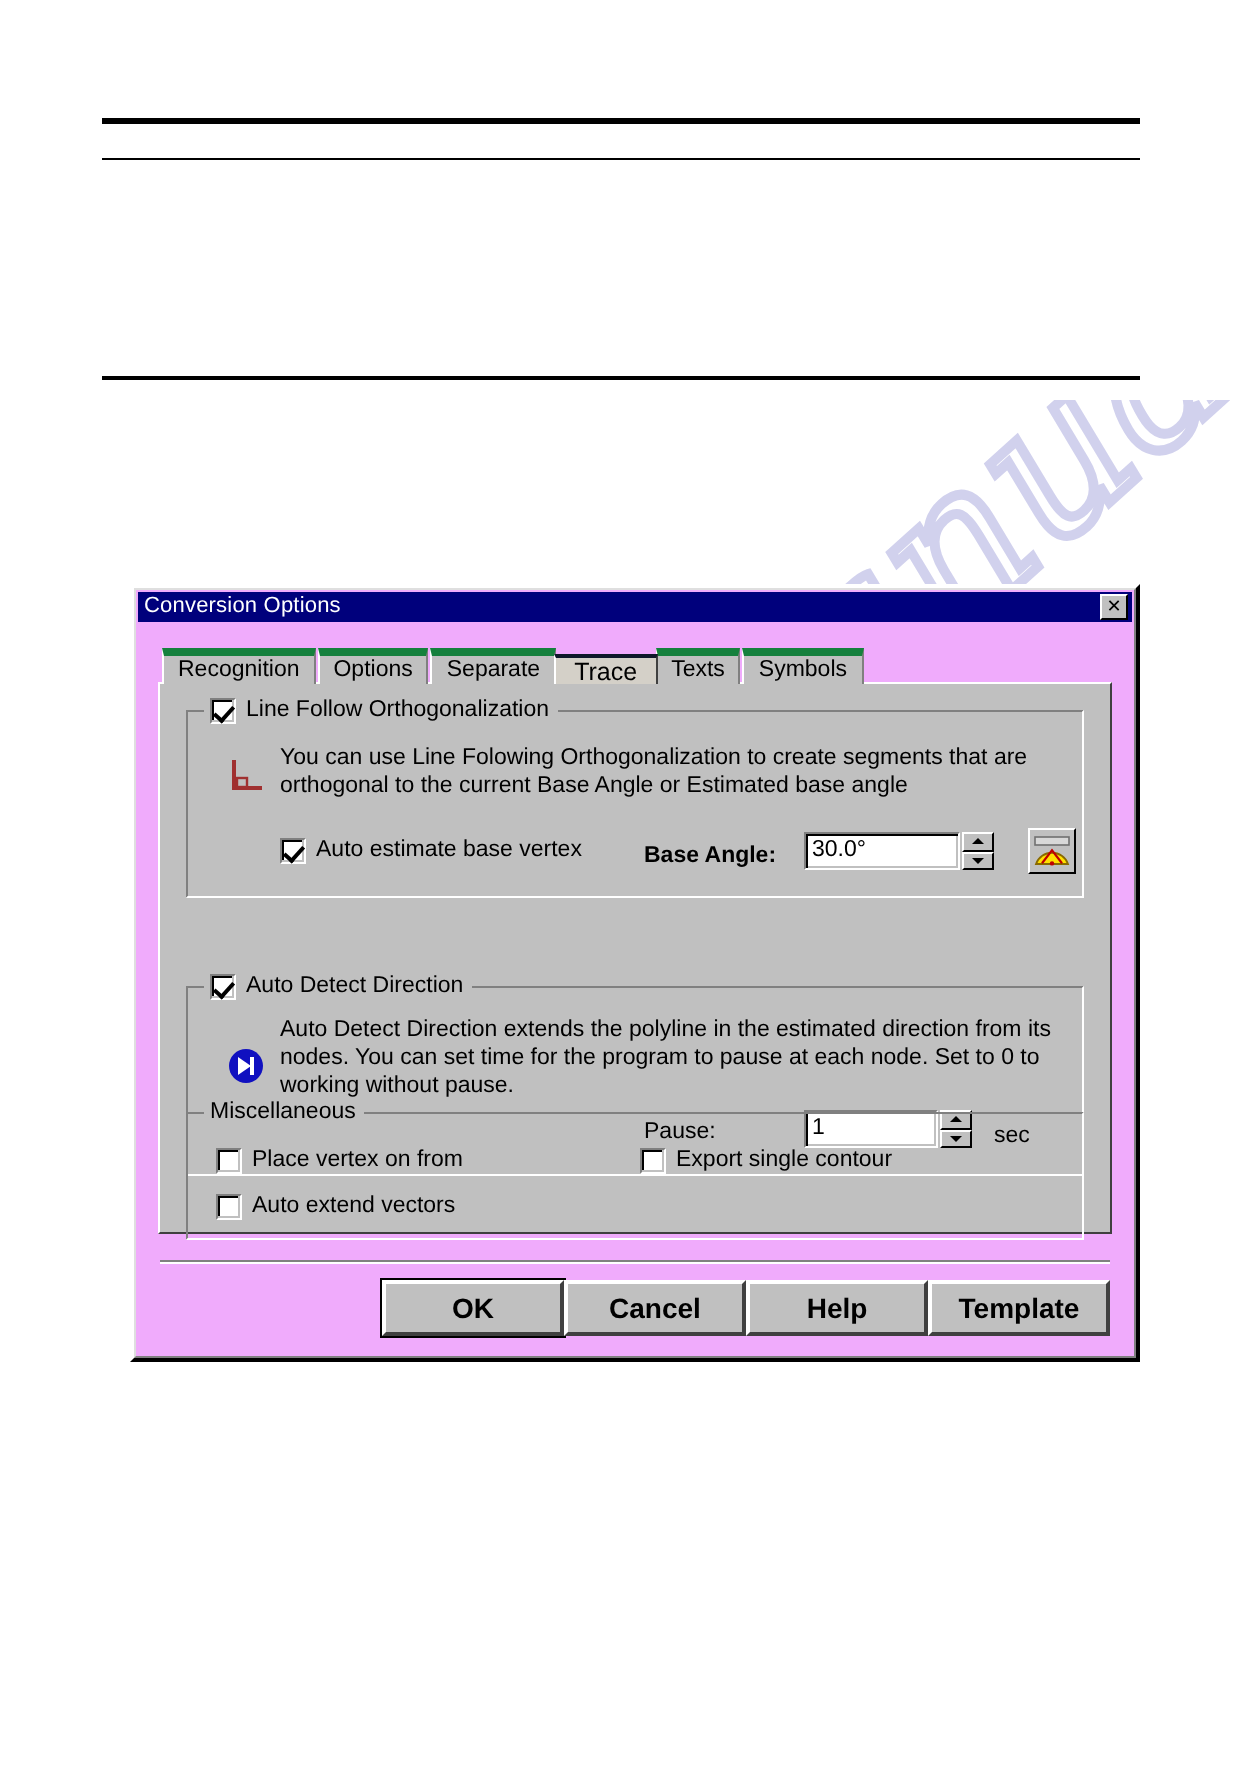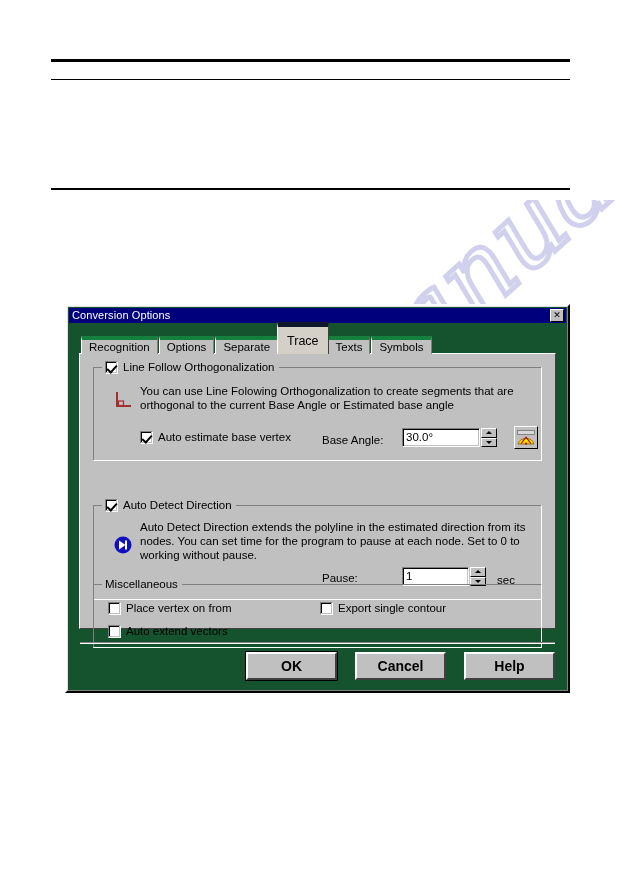--- a/index.html
+++ b/index.html
@@ -44,24 +44,24 @@
     fill: none;
     stroke: #c9c9ea;
     stroke-width: 5;
     opacity: 0.85;
   }
 
   
   #dialog {
     position: absolute;
     left: 65px;
-    top: 304px;
+    top: 292px;
     width: 505px;
     height: 389px;
-    background: #14532d;
+    background: #f0abfc;
     border-top: 2px solid #ffffff;
     border-left: 2px solid #ffffff;
     border-right: 2px solid #000000;
     border-bottom: 2px solid #000000;
     box-sizing: border-box;
     z-index: 2;
   }
   #dialog-inner {
     position: absolute;
     left: 0; top: 0; right: 0; bottom: 0;
@@ -133,23 +133,23 @@
     align-items: center;
     justify-content: center;
     font-size: 11.5px;
     line-height: 12px;
     color: #000000;
     white-space: nowrap;
     margin-right: 1px;
     position: relative;
   }
   .tab.active {
-    height: 32px;
+    height: 15px;
     background: #d4d0c8;
-    border-top: 5px solid #0f172a;
+    border-top: 2px solid #0f172a;
     border-left: 1px solid #ffffff;
     border-right: 1px solid #404040;
     margin-left: -2px;
     margin-right: -1px;
     padding: 0 9px;
     z-index: 6;
     font-size: 12.5px;
   }
 
   
@@ -180,21 +180,21 @@
     position: absolute;
     left: -1px; top: -1px; right: -1px; bottom: -1px;
     border: 1px solid #ffffff;
     border-left-color: transparent;
     border-top-color: transparent;
     box-sizing: border-box;
     pointer-events: none;
   }
   #grp-orth  { left: 13px;  top: 13px;  right: 13px; height: 94px; }
   #grp-adir  { left: 13px;  top: 113px; right: 13px; height: 95px; margin-top: 38px; }
-  #grp-misc  { left: 13px;  top: 214px; right: 13px; height: 64px; margin-top: 16px; }
+  #grp-misc  { left: 13px;  top: 214px; right: 13px; height: 64px; }
 
   .group-caption {
     position: absolute;
     top: -7px;
     left: 8px;
     background: #c0c0c0;
     padding: 0 4px 0 3px;
     font-size: 11.5px;
     line-height: 13px;
     color: #000000;
@@ -265,21 +265,21 @@
   #row-export-single { position: absolute; left: 226px; top: 17px; justify-content: flex-end; }
 
   
   .field-label {
     position: absolute;
     font-size: 11.5px;
     line-height: 13px;
     color: #000000;
     white-space: nowrap;
   }
-  #lbl-base-angle { left: 228px; top: 66px; }
+  #lbl-base-angle { left: 228px; top: 66px; font-weight: bold; }
   #lbl-pause      { left: 228px; top: 66px; }
   #lbl-sec        { left: 403px; top: 68px; }
 
   
   .spin-wrap {
     position: absolute;
     display: flex;
     align-items: stretch;
     height: 19px;
   }
@@ -371,21 +371,21 @@
     bottom: 10px;
     height: 30px;
     display: flex;
     justify-content: flex-end;
     align-items: center;
     z-index: 3;
   }
   .dlg-button {
     width: 91px;
     height: 28px;
-    margin-left: 18px;
+    margin-left: 0;
     background: #c0c0c0;
     border-top: 2px solid #ffffff;
     border-left: 2px solid #ffffff;
     border-right: 2px solid #404040;
     border-bottom: 2px solid #404040;
     box-sizing: border-box;
     display: flex;
     align-items: center;
     justify-content: center;
     font-family: "Liberation Sans", sans-serif;
@@ -526,14 +526,15 @@
       </div>
     </div>
   </div>
 
   <div id="btn-sep"></div>
 
   <div id="buttonbar">
     <div class="dlg-button default">OK</div>
     <div class="dlg-button">Cancel</div>
     <div class="dlg-button">Help</div>
+    <div class="dlg-button">Template</div>
   </div>
 </div>
 
 </body></html>

